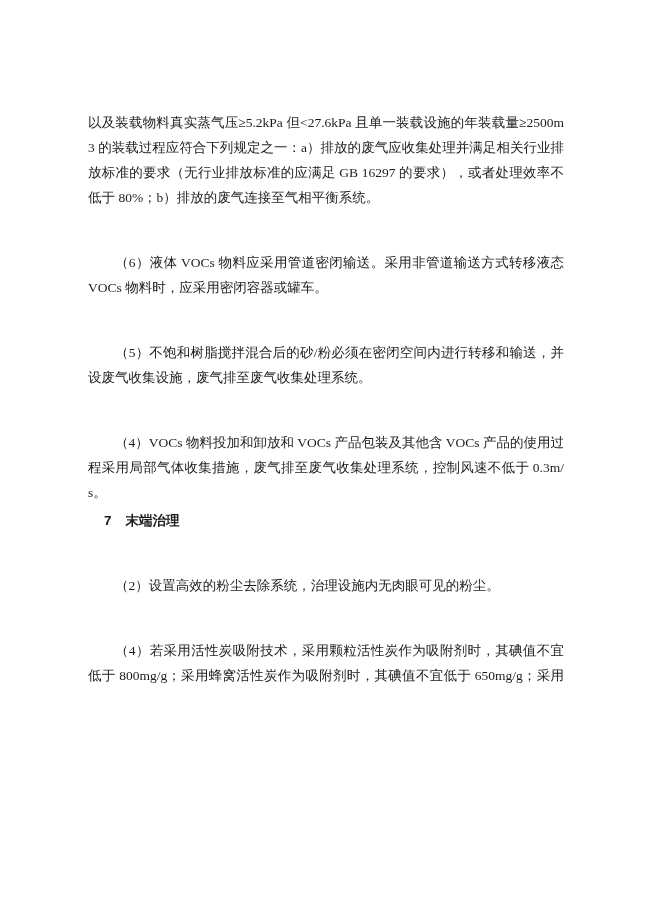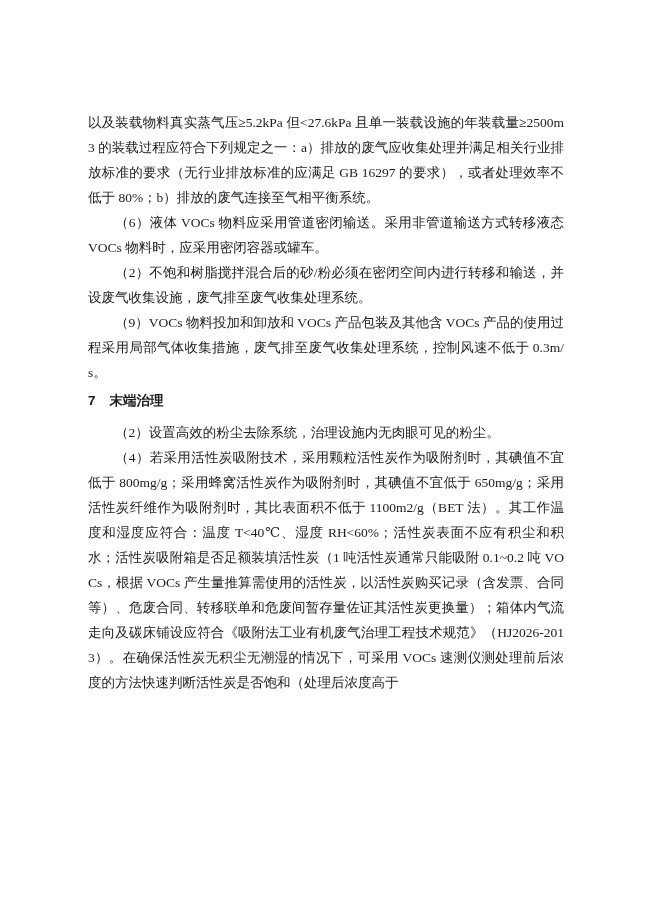--- a/index.html
+++ b/index.html
@@ -27,23 +27,24 @@
     line-height: 25px;
     text-align: justify;
   }
   .content p {
     margin: 0;
     padding: 0;
     word-break: break-all;
   }
   .content p.indent {
     text-indent: 2em;
+    margin-top: 40px;
   }
   .section-heading {
-    margin: 3px 0 7px 0;
+    margin: 3px 0 7px 16px;
     font-family: "Liberation Sans", "DejaVu Sans", sans-serif;
     font-weight: bold;
     font-size: 13.5px;
     line-height: 25px;
     text-indent: 0;
   }
   .section-heading .sec-num {
     display: inline-block;
     margin-right: 14px;
   }
@@ -62,23 +63,23 @@
 <body>
 
 <div class="page">
   <div class="content">
 
     <p>以及装载物料真实蒸气压≥5.2kPa 但&lt;27.6kPa 且单一装载设施的年装载量≥2500m3 的装载过程应符合下列规定之一：a）排放的废气应收集处理并满足相关行业排放标准的要求（无行业排放标准的应满足 GB 16297 的要求），或者处理效率不低于 80%；b）排放的废气连接至气相平衡系统。</p>
 
     <p class="indent">（6）液体 VOCs 物料应采用管道密闭输送。采用非管道输送方式转移液态 VOCs 物料时，应采用密闭容器或罐车。</p>
 
 
-    <p class="indent">（2）不饱和树脂搅拌混合后的砂/粉必须在密闭空间内进行转移和输送，并设废气收集设施，废气排至废气收集处理系统。</p>
+    <p class="indent">（5）不饱和树脂搅拌混合后的砂/粉必须在密闭空间内进行转移和输送，并设废气收集设施，废气排至废气收集处理系统。</p>
 
-    <p class="indent">（9）VOCs 物料投加和卸放和 VOCs 产品包装及其他含 VOCs 产品的使用过程采用局部气体收集措施，废气排至废气收集处理系统，控制风速不低于 0.3m/s。</p>
+    <p class="indent">（4）VOCs 物料投加和卸放和 VOCs 产品包装及其他含 VOCs 产品的使用过程采用局部气体收集措施，废气排至废气收集处理系统，控制风速不低于 0.3m/s。</p>
 
 
 
     <h2 class="section-heading">
       <span class="sec-num">7</span><span>末端治理</span>
     </h2>
 
 
     <p class="indent">（2）设置高效的粉尘去除系统，治理设施内无肉眼可见的粉尘。</p>
 

